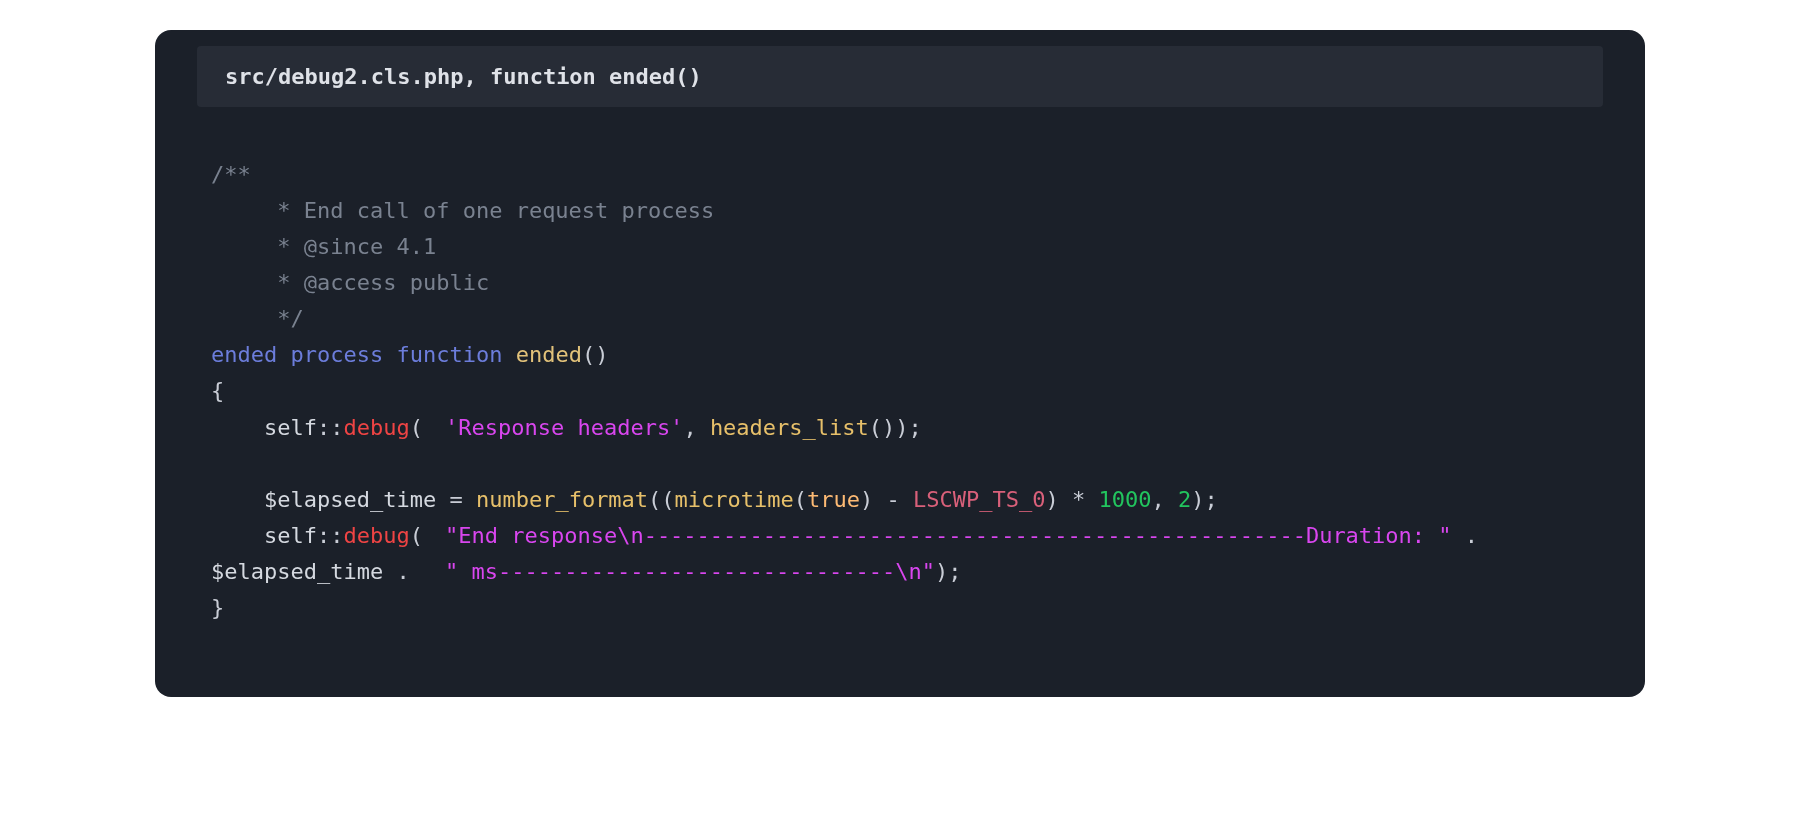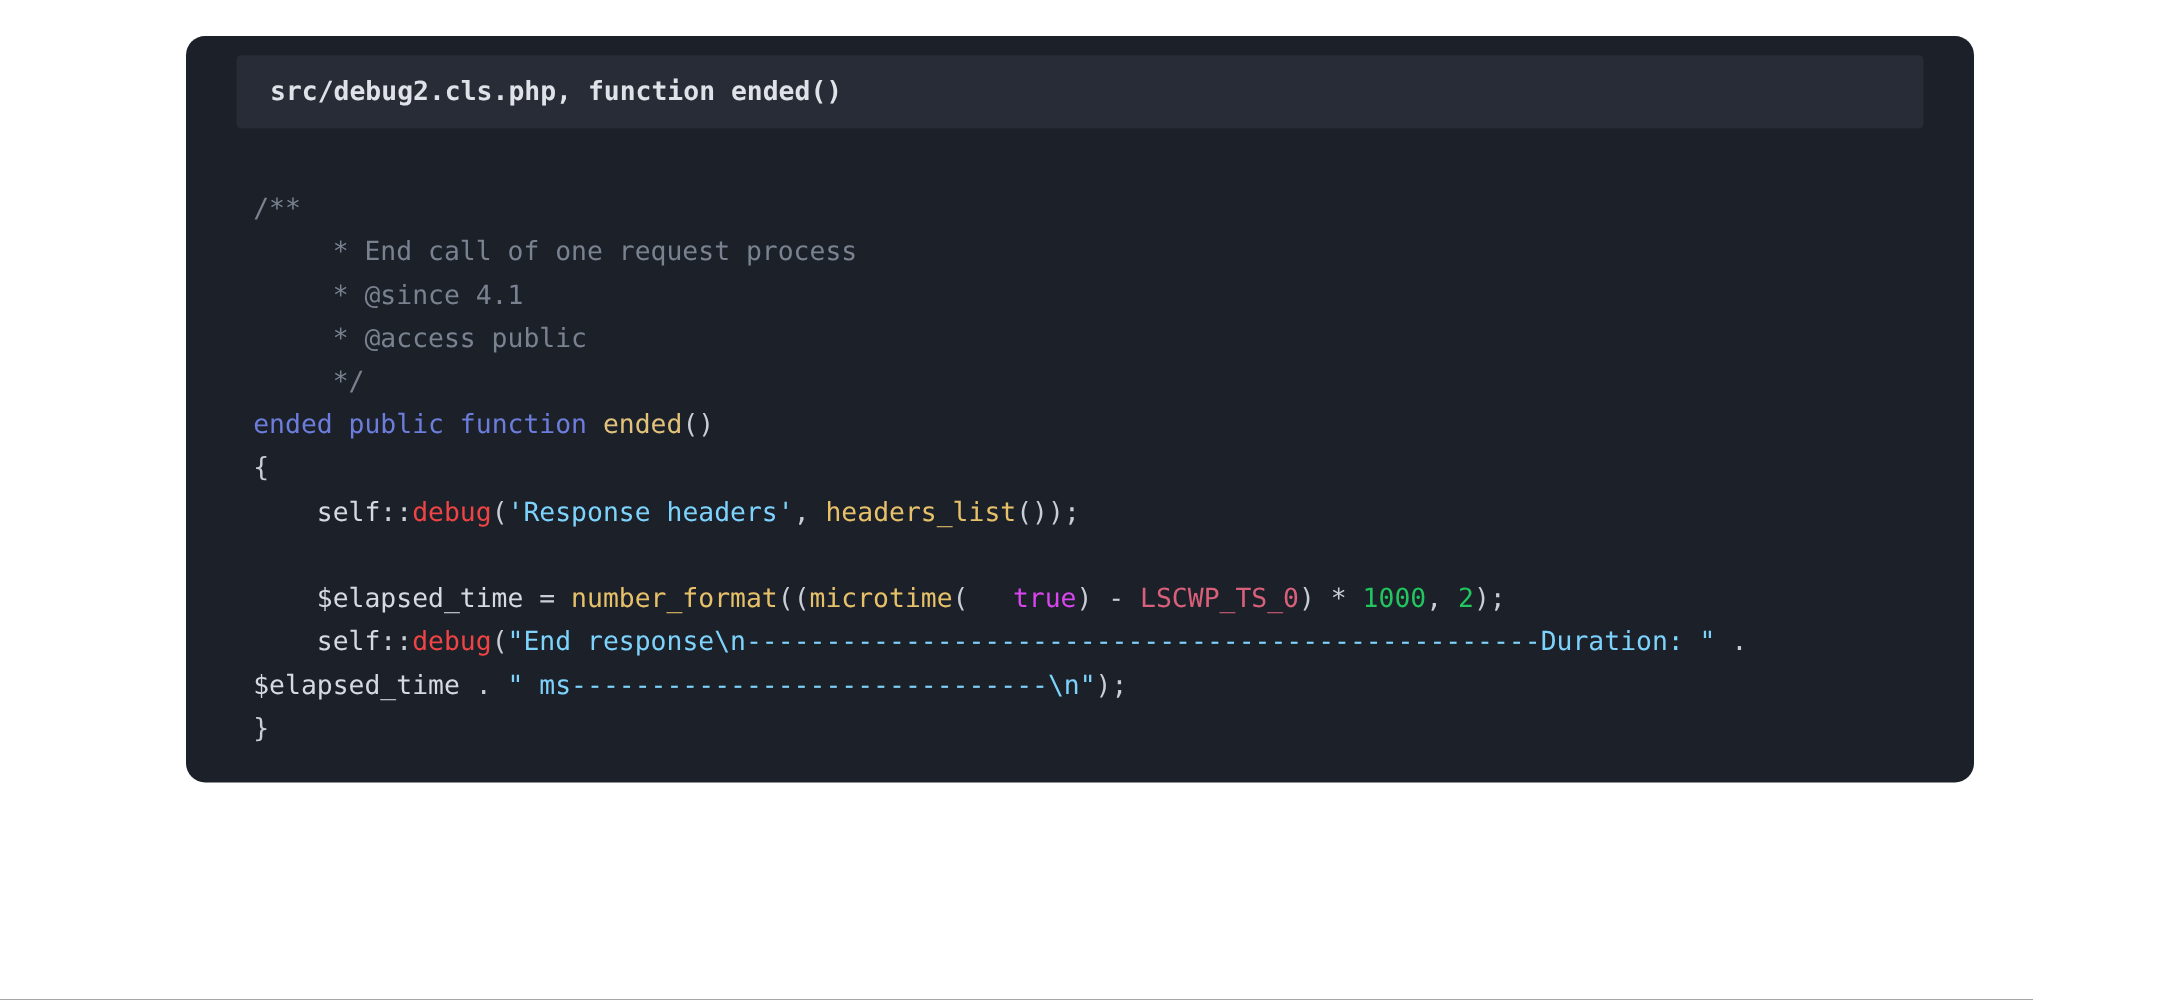--- a/index.html
+++ b/index.html
@@ -12,21 +12,21 @@
     justify-content: center;
     min-height: 833px;
   }
   .code-panel {
     width: 1490px;
     margin-top: 30px;
     background: #1b2029;
     border-radius: 16px;
     overflow: hidden;
     box-sizing: border-box;
-    padding-bottom: 16px;
+    padding-bottom: 61px;
   }
   .code-header {
     background: #272c36;
     color: #dfe2e8;
     font-weight: 700;
     font-size: 22px;
     padding: 18px 28px;
     margin: 16px 42px 0 42px;
     border-radius: 4px;
     font-family: ui-monospace, "SF Mono", SFMono-Regular, Menlo, Monaco, Consolas, monospace;
@@ -40,40 +40,40 @@
     font-family: ui-monospace, "SF Mono", SFMono-Regular, Menlo, Monaco, Consolas, monospace;
   }
   .c-comment { color: #7a8290; }
   .c-kw      { color: #6c7ddb; }
   .c-fn      { color: #e7c06a; }
   .c-fnname  { color: #e2c27a; text-align: right; }
   .c-punc    { color: #c9cdd6; }
   .c-self    { color: #d5d9e0; }
   .c-scope   { color: #c9cdd6; }
   .c-method  { color: #ef4444; }
-  .c-str     { color: #7dd3fc; }
+  .c-str     { color: #d946ef; margin-left: 22px; }
   .c-var     { color: #d5d9e0; }
-  .c-bool    { color: #d946ef; margin-left: 37px; }
+  .c-bool    { color: #fdba74; }
   .c-const   { color: #d9607a; }
   .c-num     { color: #22c55e; }
   .c-op      { color: #c9cdd6; }
 </style>
 </head>
 <body>
 
 <div class="code-panel">
   <div class="code-header">
     <span>src/debug2.cls.php, function ended()</span>
   </div>
   <div class="code-body"><span class="c-comment">/**</span>
 <span class="c-comment">     * End call of one request process</span>
 <span class="c-comment">     * @since 4.1</span>
 <span class="c-comment">     * @access public</span>
 <span class="c-comment">     */</span>
-<span class="c-kw">ended</span> <span class="c-kw">public</span> <span class="c-kw">function</span> <span class="c-fnname">ended</span><span class="c-punc">()</span>
+<span class="c-kw">ended</span> <span class="c-kw">process</span> <span class="c-kw">function</span> <span class="c-fnname">ended</span><span class="c-punc">()</span>
 <span class="c-punc">{</span>
     <span class="c-self">self</span><span class="c-scope">::</span><span class="c-method">debug</span><span class="c-punc">(</span><span class="c-str">'Response headers'</span><span class="c-punc">, </span><span class="c-fn">headers_list</span><span class="c-punc">());</span>
 
     <span class="c-var">$elapsed_time</span><span class="c-op"> = </span><span class="c-fn">number_format</span><span class="c-punc">(</span><span class="c-punc">(</span><span class="c-fn">microtime</span><span class="c-punc">(</span><span class="c-bool">true</span><span class="c-punc">)</span><span class="c-op"> - </span><span class="c-const">LSCWP_TS_0</span><span class="c-punc">)</span><span class="c-op"> * </span><span class="c-num">1000</span><span class="c-punc">, </span><span class="c-num">2</span><span class="c-punc">);</span>
     <span class="c-self">self</span><span class="c-scope">::</span><span class="c-method">debug</span><span class="c-punc">(</span><span class="c-str">"End response\n--------------------------------------------------Duration: "</span><span class="c-op"> . </span>
 <span class="c-var">$elapsed_time</span><span class="c-op"> . </span><span class="c-str">" ms------------------------------\n"</span><span class="c-punc">);</span>
 <span class="c-punc">}</span></div>
 </div>
 
 </body></html>

